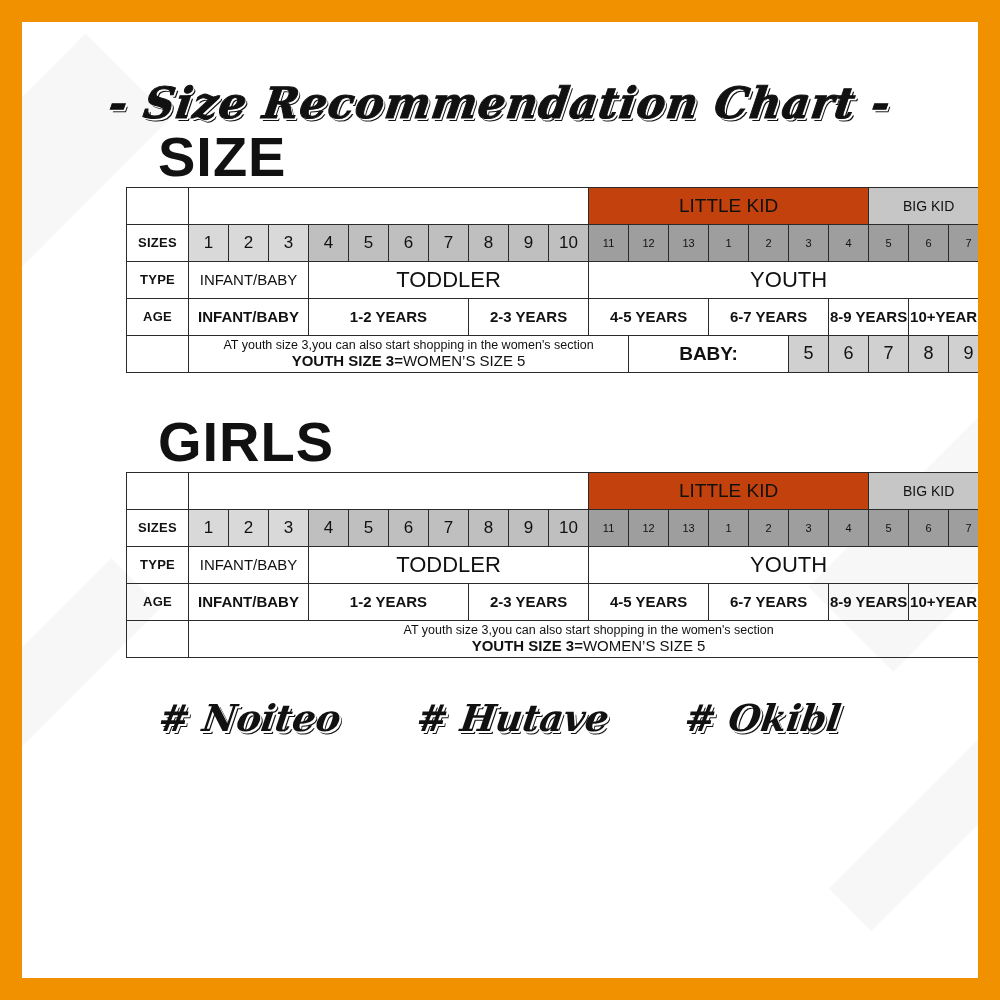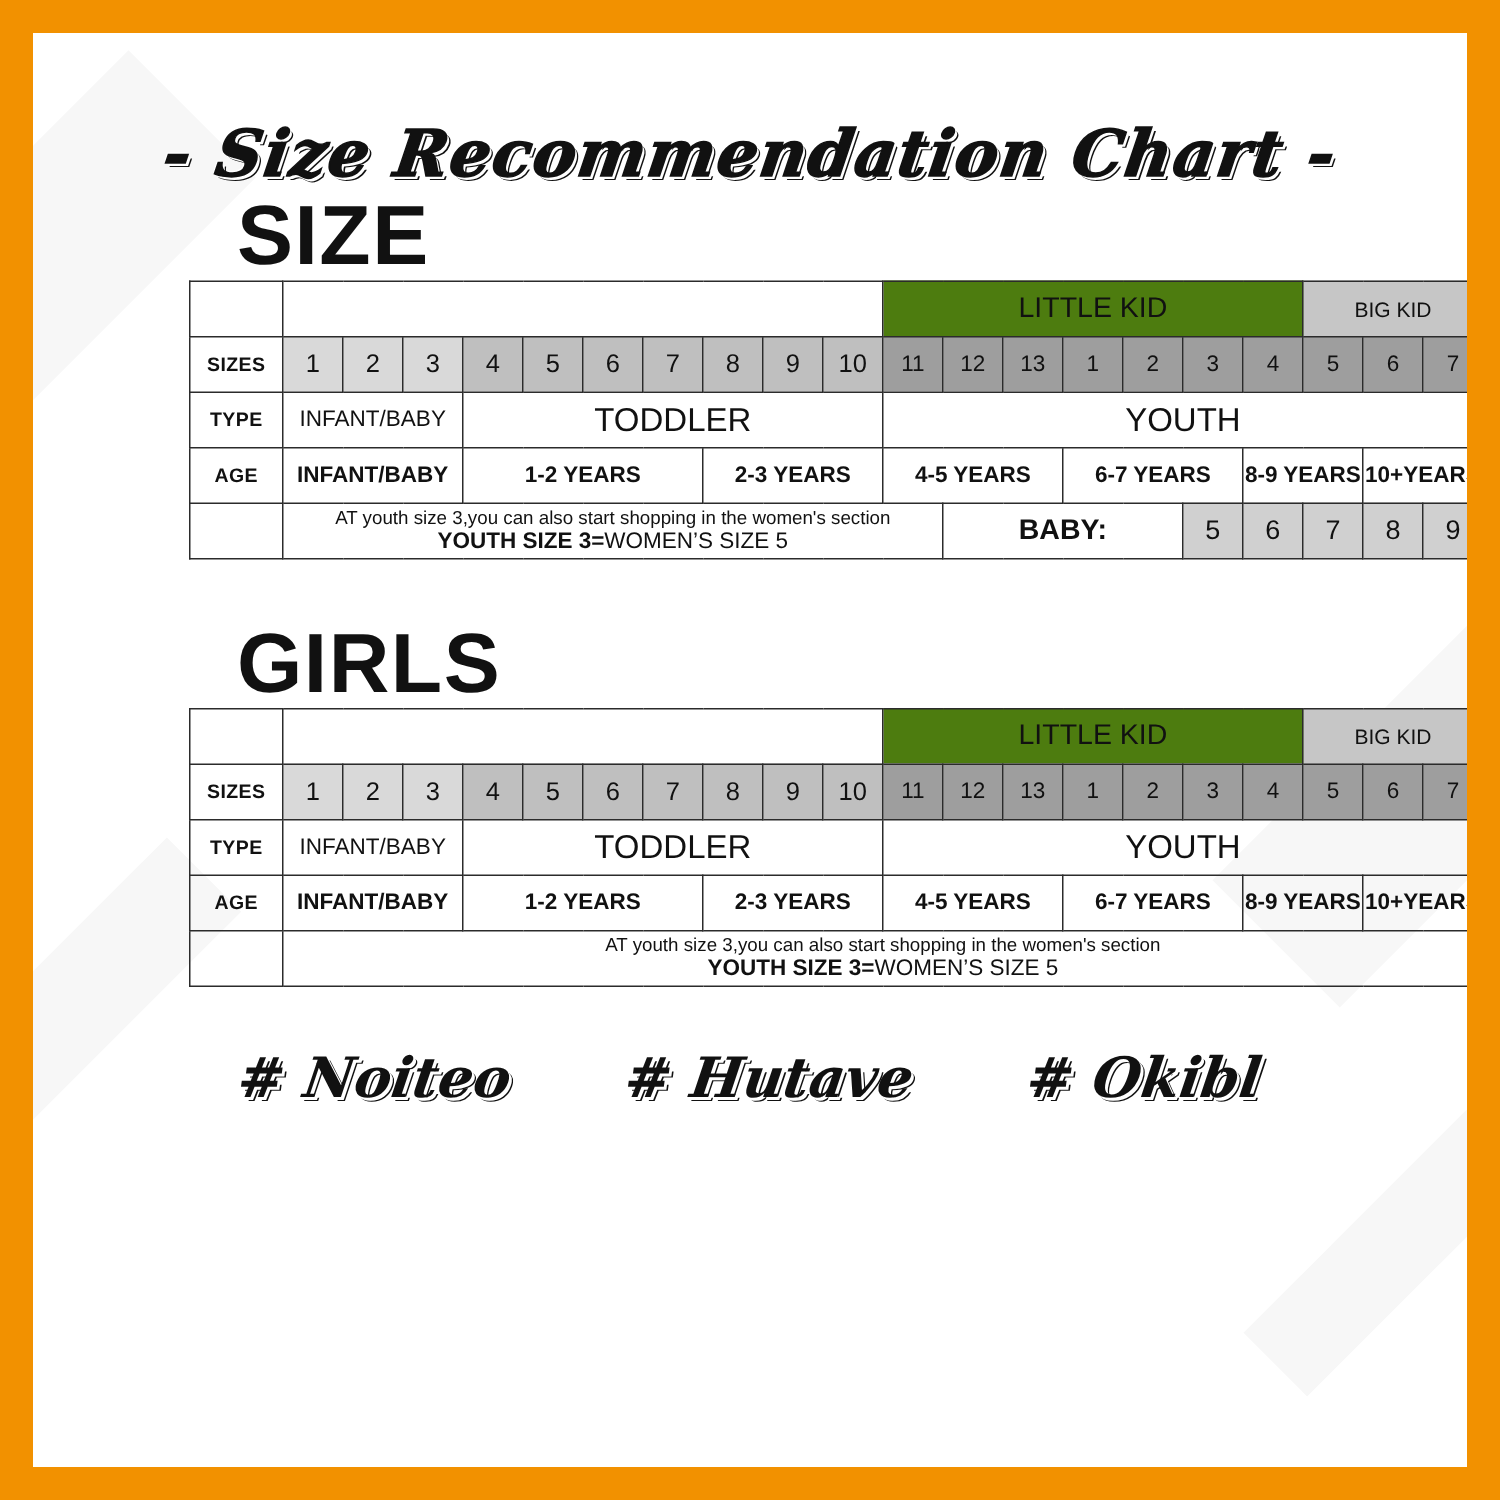--- a/index.html
+++ b/index.html
@@ -90,26 +90,26 @@
     border: none;
     width: 62px;
     font-size: 13px;
     font-weight: bold;
     text-align: left;
     padding-right: 6px;
     letter-spacing: .3px;
   }
   td.noborder { border: none; }
 
-  .band-lk { background: #4d7c0f; font-size: 19px; }
+  .band-lk { background: #c2410c; font-size: 19px; }
   .band-bk { background: #c6c6c6; font-size: 14px; }
 
   .sz-light { background: #d9d9d9; font-size: 17px; height: 46px; }
   .sz-mid   { background: #bfbfbf; font-size: 17px; height: 46px; }
-  .sz-dark  { background: #9e9e9e; font-size: 15px; height: 46px; }
+  .sz-dark  { background: #9e9e9e; font-size: 11px; height: 46px; }
 
   .type-cell { font-size: 15px; height: 42px; }
   .type-big  { font-size: 22px; height: 42px; }
 
   .age-cell { font-size: 15px; font-weight: bold; height: 42px; }
 
   .note-cell { height: 56px; padding: 4px 6px; margin-top: 28px; }
   .note-line1 { font-size: 12.5px; }
   .note-line2 { font-size: 15px; }
   .note-line2 b { font-weight: bold; }

